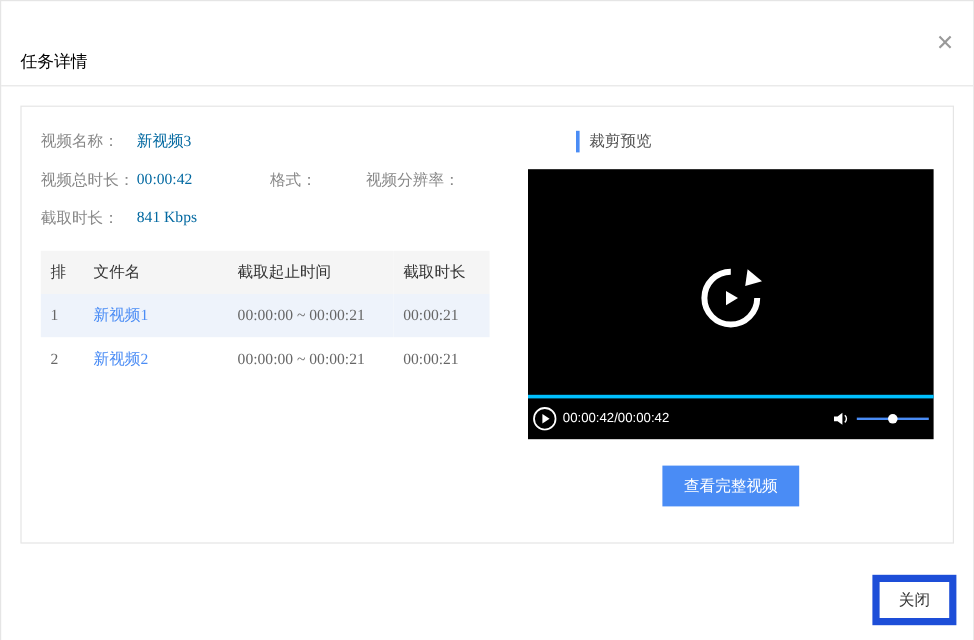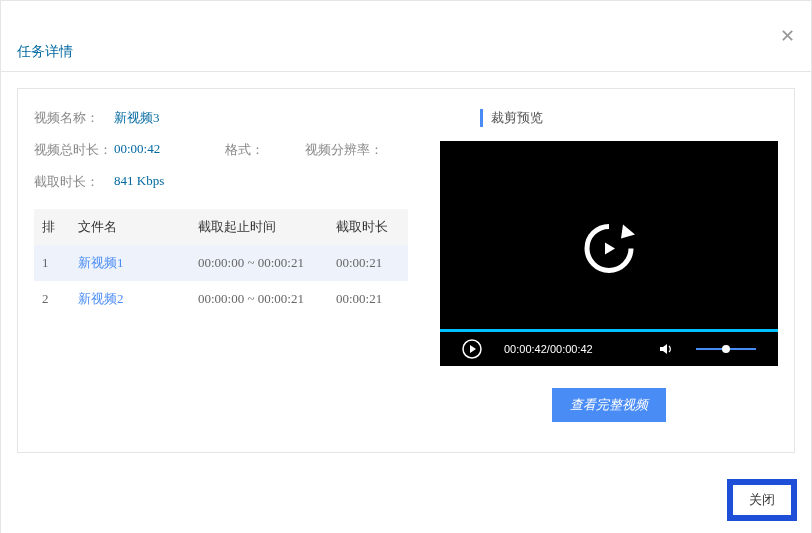--- a/index.html
+++ b/index.html
@@ -1,41 +1,41 @@
 <!DOCTYPE html>
 <html><head>
 <meta charset="utf-8">
 <style>
 * { margin: 0; padding: 0; box-sizing: border-box; }
 body { font-family: "Microsoft YaHei", Arial, sans-serif; font-size: 13px; color: #333; background: #fff; }
 .modal { width: 812px; border: 1px solid #e5e5e5; }
 .modal-header { display: flex; justify-content: space-between; align-items: center; padding: 10px 16px; border-bottom: 1px solid #e5e5e5; }
-.modal-title { font-size: 14px; color: #0369a1; margin-top: 32px; }
+.modal-title { font-size: 14px; color: #000000; margin-top: 32px; }
 .close-btn { font-size: 18px; color: #999; cursor: pointer; }
 .modal-body { padding: 16px; }
 .panel { border: 1px solid #e5e5e5; display: flex; }
 .left-col { flex: 1; padding: 20px 16px 30px 16px; font-family: Liberation Serif, serif; }
 .right-col { width: 370px; padding: 20px 16px 30px 16px; }
 .info-grid { display: grid; grid-template-columns: 72px 1fr 72px 1fr; row-gap: 14px; column-gap: 8px; margin-bottom: 18px; }
 .info-label { color: #888; white-space: nowrap; }
 .info-value { color: #0369a1; }
 .table { width: 100%; border-collapse: collapse; }
 .table thead td { background: #f5f5f5; padding: 9px 8px; color: #333; }
 .table tbody td { padding: 9px 8px; color: #666; }
 .table tbody tr.selected { background: #eef3fb; }
 .link { color: #4a8cf5; cursor: pointer; }
 .section-title { border-left: 3px solid #4a8cf5; padding-left: 8px; color: #555; margin-bottom: 14px; font-size: 13px; margin-left: 40px; }
 .player { background: #000; width: 100%; height: 225px; position: relative; }
 .replay-icon { position: absolute; top: 50%; left: 50%; transform: translate(-50%, -60%); }
 .player-bar { position: absolute; left: 0; right: 0; bottom: 34px; height: 3px; background: #00c0ff; }
-.player-controls { position: absolute; left: 0; right: 0; bottom: 0; height: 34px; display: flex; align-items: center; padding: 0 22px; gap: 22px; color: #fff; font-size: 11px; }
+.player-controls { position: absolute; left: 0; right: 0; bottom: 0; height: 34px; display: flex; align-items: center; padding: 0 4px; gap: 5px; color: #fff; font-size: 11px; }
 .spacer { flex: 1; }
 .volume-track { width: 60px; height: 2px; background: #4a8cf5; position: relative; }
 .volume-thumb { position: absolute; width: 8px; height: 8px; background: #fff; border-radius: 50%; top: -3px; left: 26px; }
-.primary-btn { background: #4a8cf5; color: #fff; border: none; padding: 8px 18px; font-size: 13px; cursor: pointer; display: block; margin: 22px auto 0 auto; font-style: italic; }
+.primary-btn { background: #4a8cf5; color: #fff; border: none; padding: 8px 18px; font-size: 13px; cursor: pointer; display: block; margin: 22px auto 0 auto; }
 .modal-footer { display: flex; justify-content: flex-end; padding: 10px 14px 14px 14px; }
 .btn { background: #fff; border: 6px solid #1d4ed8; padding: 6px 16px; font-size: 13px; cursor: pointer; color: #333; }
 svg { display: block; }
 </style>
 </head>
 <body>
 
 <div class="modal">
   <div class="modal-header">
     <div class="modal-title">任务详情</div>

